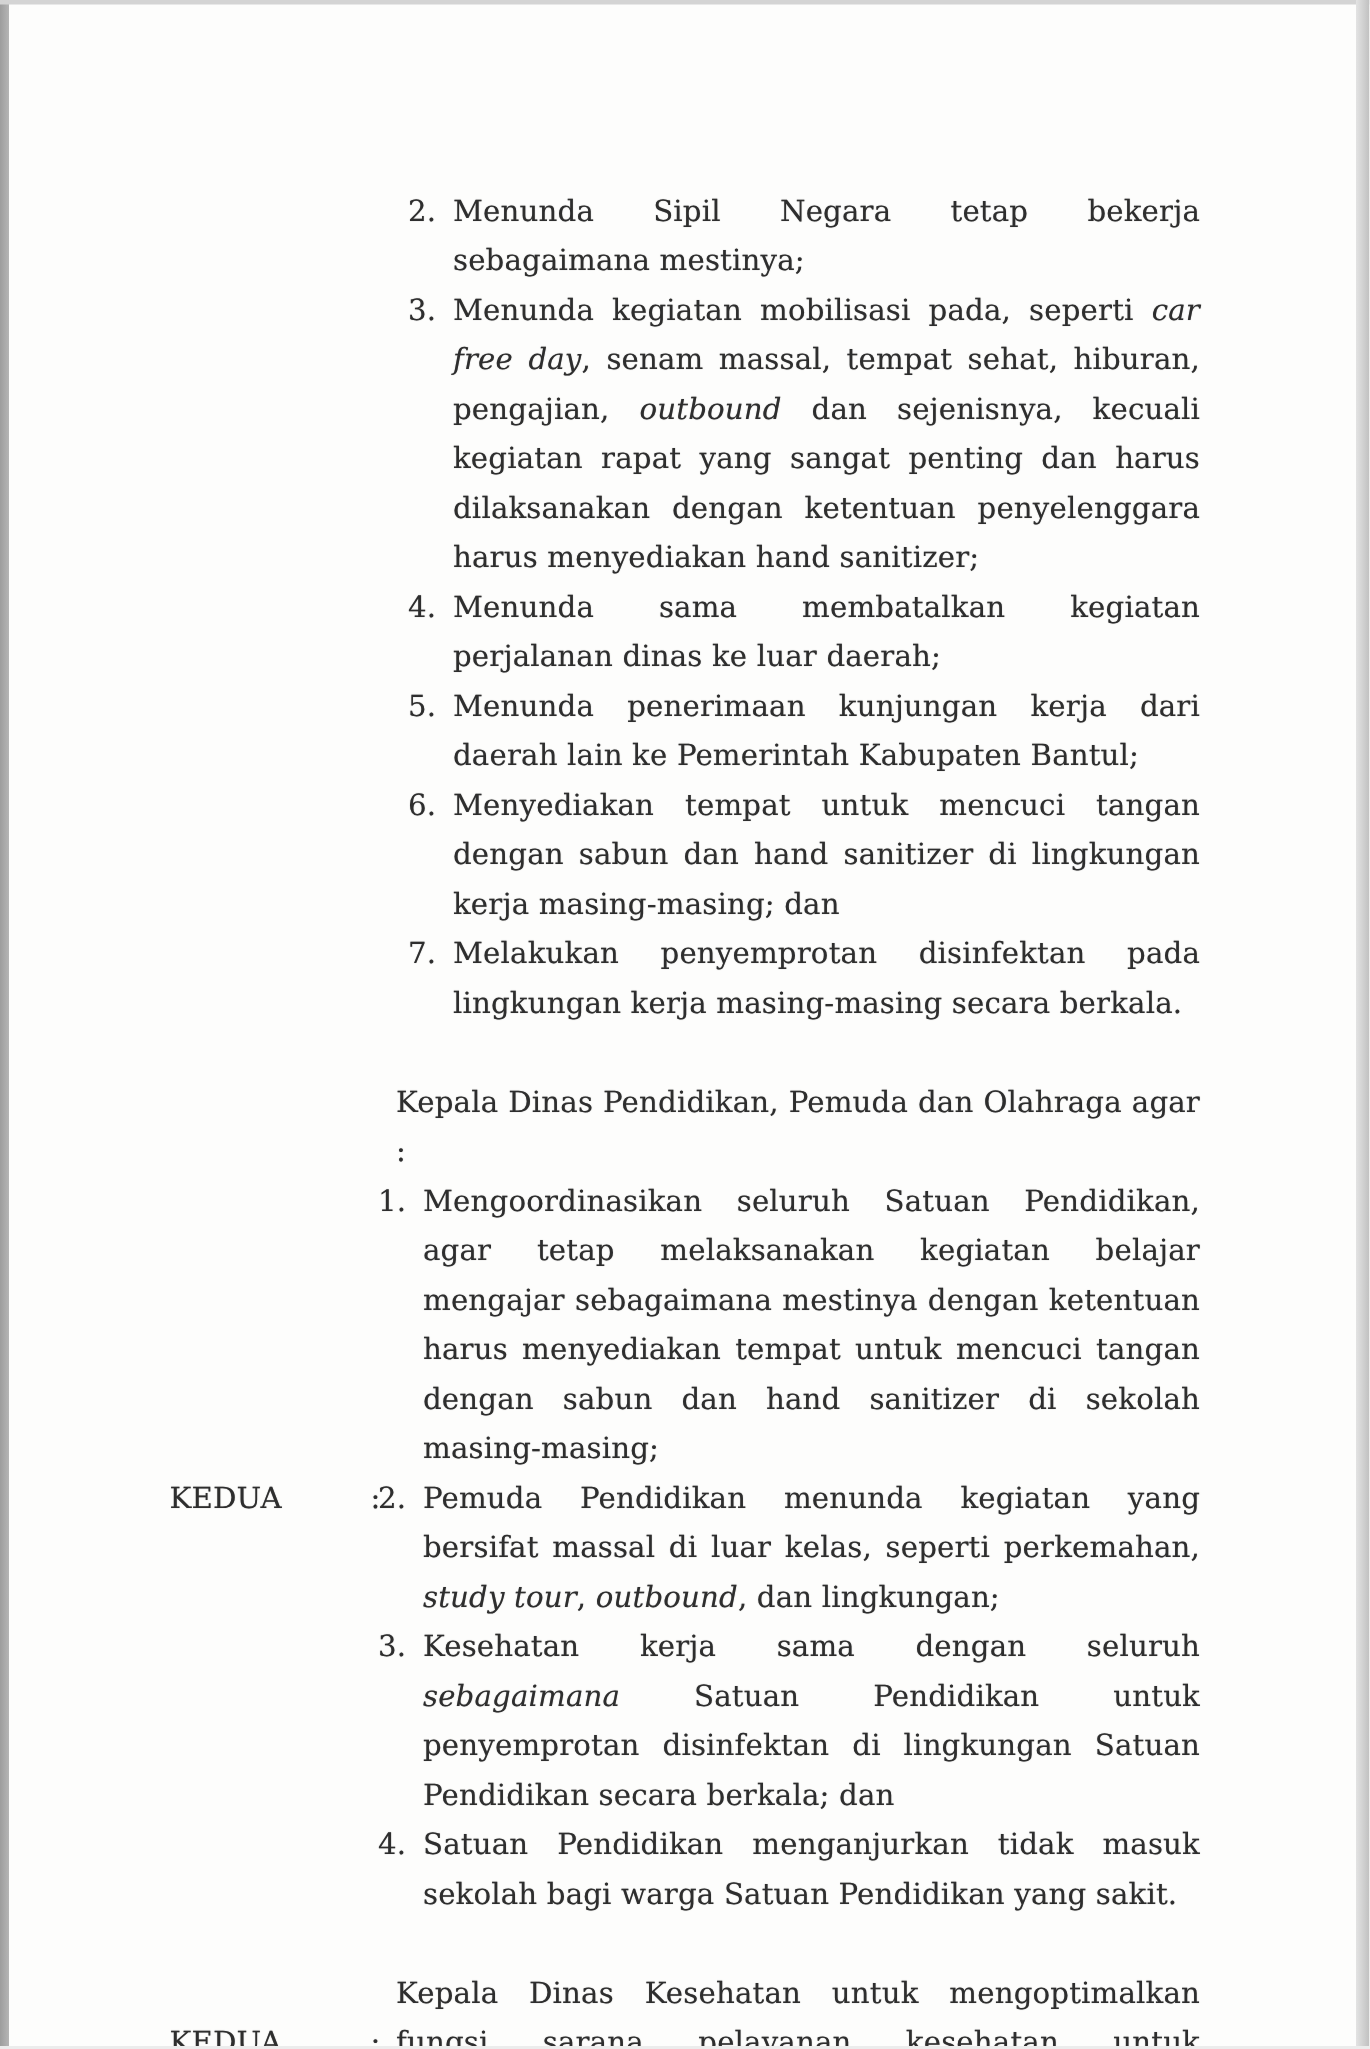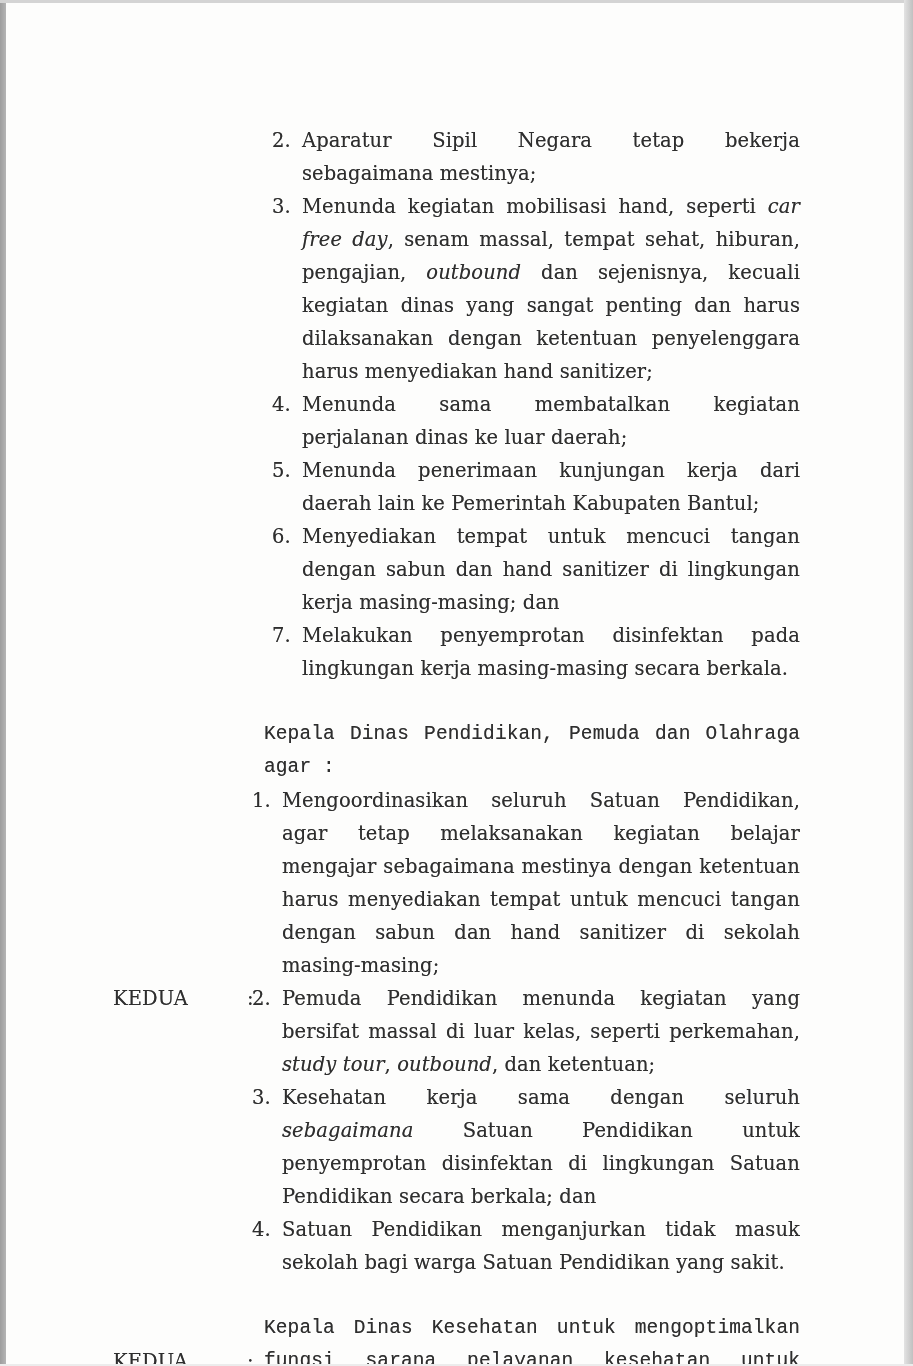--- a/index.html
+++ b/index.html
@@ -37,21 +37,21 @@
     line-height: 33px;
     letter-spacing: 0.1px;
     text-shadow: 0 0 0.6px rgba(46,46,46,0.55);
   }
   .section { margin-bottom: 33px; }
   .sec-row { display: flex; align-items: center; }
   .sec-label { flex: 0 0 134px; }
   .sec-colon { flex: 0 0 17px; }
   .sec-body { flex: 1 1 auto; min-width: 0; }
 
-  .intro { text-align: justify; font-family: Liberation Mono, monospace; }
+  .intro { text-align: justify; }
 
   .list { }
   .list.wide   { margin-left: 159px; }
   .list.narrow { margin-left: -12px; }
   .item { display: flex; align-items: flex-start; }
   .num { flex: 0 0 30px; }
   .itext { flex: 1 1 auto; min-width: 0; text-align: justify; }
 
   .it { font-style: italic; }
 </style>
@@ -63,25 +63,25 @@
   <div class="edge edge-top"></div>
   <div class="edge edge-right"></div>
   <div class="edge edge-bottom"></div>
 
   <div class="content">
     <div id="sections">
         <div class="section">
           <div class="list wide">
             <div class="item">
               <div class="num">2.</div>
-              <div class="itext"><span>Aparatur Sipil Negara tetap bekerja sebagaimana mestinya;</span></div>
+              <div class="itext"><span>Menunda Sipil Negara tetap bekerja sebagaimana mestinya;</span></div>
             </div>
             <div class="item">
               <div class="num">3.</div>
-              <div class="itext"><span>Menunda kegiatan mobilisasi hand, seperti </span><span class="it">car free day</span><span>, senam massal, tempat sehat, hiburan, pengajian, </span><span class="it">outbound</span><span> dan sejenisnya, kecuali kegiatan dinas yang sangat penting dan harus dilaksanakan dengan ketentuan penyelenggara harus menyediakan hand sanitizer;</span></div>
+              <div class="itext"><span>Menunda kegiatan mobilisasi pada, seperti </span><span class="it">car free day</span><span>, senam massal, tempat sehat, hiburan, pengajian, </span><span class="it">outbound</span><span> dan sejenisnya, kecuali kegiatan rapat yang sangat penting dan harus dilaksanakan dengan ketentuan penyelenggara harus menyediakan hand sanitizer;</span></div>
             </div>
             <div class="item">
               <div class="num">4.</div>
               <div class="itext"><span>Menunda sama membatalkan kegiatan perjalanan dinas ke luar daerah;</span></div>
             </div>
             <div class="item">
               <div class="num">5.</div>
               <div class="itext"><span>Menunda penerimaan kunjungan kerja dari daerah lain ke Pemerintah Kabupaten Bantul;</span></div>
             </div>
             <div class="item">
@@ -100,21 +100,21 @@
             <div class="sec-colon">:</div>
             <div class="sec-body">
               <div class="intro"><span>Kepala Dinas Pendidikan, Pemuda dan Olahraga agar :</span></div>
               <div class="list narrow">
                 <div class="item">
                   <div class="num">1.</div>
                   <div class="itext"><span>Mengoordinasikan seluruh Satuan Pendidikan, agar tetap melaksanakan kegiatan belajar mengajar sebagaimana mestinya dengan ketentuan harus menyediakan tempat untuk mencuci tangan dengan sabun dan hand sanitizer di sekolah masing-masing;</span></div>
                 </div>
                 <div class="item">
                   <div class="num">2.</div>
-                  <div class="itext"><span>Pemuda Pendidikan menunda kegiatan yang bersifat massal di luar kelas, seperti perkemahan, </span><span class="it">study tour</span><span>, </span><span class="it">outbound</span><span>, dan ketentuan;</span></div>
+                  <div class="itext"><span>Pemuda Pendidikan menunda kegiatan yang bersifat massal di luar kelas, seperti perkemahan, </span><span class="it">study tour</span><span>, </span><span class="it">outbound</span><span>, dan lingkungan;</span></div>
                 </div>
                 <div class="item">
                   <div class="num">3.</div>
                   <div class="itext"><span>Kesehatan kerja sama dengan seluruh </span><span class="it">sebagaimana</span><span> Satuan Pendidikan untuk penyemprotan disinfektan di lingkungan Satuan Pendidikan secara berkala; dan</span></div>
                 </div>
                 <div class="item">
                   <div class="num">4.</div>
                   <div class="itext"><span>Satuan Pendidikan menganjurkan tidak masuk sekolah bagi warga Satuan Pendidikan yang sakit.</span></div>
                 </div>
               </div>

